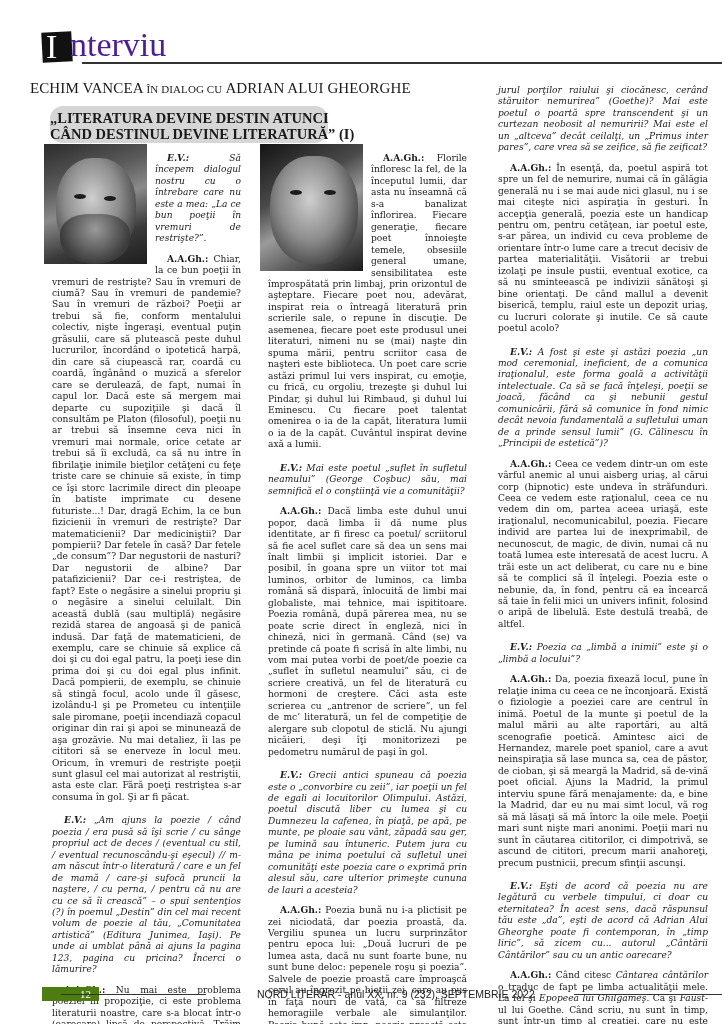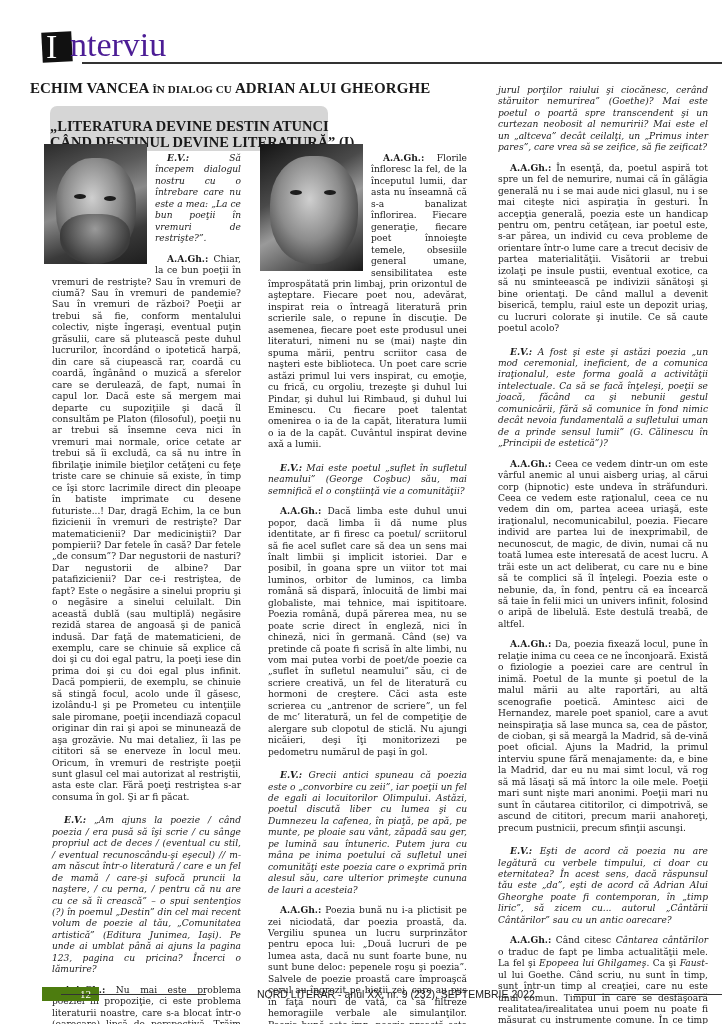--- a/index.html
+++ b/index.html
@@ -8,24 +8,24 @@
   .section-head{position:absolute;left:42px;top:30px;width:680px;height:30px;}
   .section-head .initial{position:absolute;left:0;top:2px;width:30px;height:30px;background:#111;
        transform:rotate(-3deg);}
   .section-head .initial span{position:absolute;left:4px;top:-4px;color:#fff;font-size:34px;
        font-family:"Liberation Serif",serif;line-height:38px;transform:rotate(3deg);}
   .section-head .rest{position:absolute;left:28px;top:-4px;font-size:34px;font-family:"Liberation Serif",serif;
        line-height:38px;color:#4c1d95;}
   .section-head .rule{position:absolute;left:40px;right:0;top:32px;height:1.5px;background:#333;}
 
   .byline{position:absolute;left:30px;top:80px;width:300px;text-align:center;
-          font-family:"Liberation Serif",serif;font-weight:bold;font-size:15px;letter-spacing:0.1px;white-space:nowrap;}
+          font-family:"Liberation Serif",serif;font-weight:normal;font-size:15px;letter-spacing:0.1px;white-space:nowrap;}
   .byline .small{font-size:11px;}
-  .title-box{position:absolute;left:50px;top:106px;width:278px;height:33px;background:#d6d6d6;border-radius:7px;
-             text-align:right;font-family:"Liberation Serif",serif;font-weight:bold;font-size:14.5px;line-height:16px;padding-top:12px;}
+  .title-box{position:absolute;left:50px;top:106px;width:278px;height:33px;background:#d6d6d6;border-radius:13px;
+             text-align:right;font-family:"Liberation Serif",serif;font-weight:bold;font-size:14.5px;line-height:16px;padding-top:4px;}
   .title-box div{white-space:nowrap;}
 
   .col{position:absolute;font-size:9.1px;line-height:11.45px;text-align:justify;hyphens:auto;}
   .col p{margin:8px;text-indent:12px;}
   .col p.gap{margin-top:11px;}
   .col .q{font-style:italic;}
   .col .spk{font-weight:bold;font-style:italic;}
   .col .spk2{font-weight:bold;}
 
   .photo{float:left;margin:0 8px 2px 0;background:#444;position:relative;overflow:hidden;}
@@ -93,20 +93,21 @@
   <p class="q gap"><span class="spk">E.V.:</span><span> Grecii antici spuneau că poezia este o „convorbire cu zeii”, iar poeţii un fel de egali ai locuitorilor Olimpului. Astăzi, poetul discută liber cu lumea şi cu Dumnezeu la cafenea, în piaţă, pe apă, pe munte, pe ploaie sau vânt, zăpadă sau ger, pe lumină sau întuneric. Putem jura cu mâna pe inima poetului că sufletul unei comunităţi este poezia care o exprimă prin alesul său, care ulterior primeşte cununa de lauri a acesteia?</span></p>
   <p><span class="spk2">A.A.Gh.:</span><span> Poezia bună nu i-a plictisit pe zei niciodată, dar poezia proastă, da. Vergiliu spunea un lucru surprinzător pentru epoca lui: „Două lucruri de pe lumea asta, dacă nu sunt foarte bune, nu sunt bune deloc: pepenele roşu şi poezia”. Salvele de poezie proastă care împroaşcă cerul au îngrozit pe bieţii zei, care au pus în faţă nouri de vată, ca să filtreze hemoragiile verbale ale simulanţilor. Poezia bună este imn, poezia proastă este imprecaţie. Din păcate, cununile de lauri, cu care erau încununaţi poeţii altădată, sunt prea adesea negociate pe sub masă de simulanţi. În teritoriul poeziei, acolo unde la începuturi intrau doar cei atinşi de duh şi inspiraţie, a pătruns multă manufactură care a slăbit magia poeziei. Ar fi trebuit, la un moment dat, să mă întrebi ce este poezia proastă şi eu să trebuiască să răspund...</span></p>
 
 </div>
 
 <div class="col" style="left:490px;top:77px;width:226px;">
   <p class="q" style="text-indent:0">jurul porţilor raiului şi ciocănesc, cerând stăruitor nemurirea” (Goethe)? Mai este poetul o poartă spre transcendent şi un curtezan neobosit al nemuririi? Mai este el un „altceva” decât ceilalţi, un „Primus inter pares”, care vrea să se zeifice, să fie zeificat?</p>
   <p><span class="spk2">A.A.Gh.:</span><span> În esenţă, da, poetul aspiră tot spre un fel de nemurire, numai că în gălăgia generală nu i se mai aude nici glasul, nu i se mai citeşte nici aspiraţia în gesturi. În accepţia generală, poezia este un handicap pentru om, pentru cetăţean, iar poetul este, s-ar părea, un individ cu ceva probleme de orientare într-o lume care a trecut decisiv de partea materialităţii. Visătorii ar trebui izolaţi pe insule pustii, eventual exotice, ca să nu sminteească pe indivizii sănătoşi şi bine orientaţi. De când mallul a devenit biserică, templu, raiul este un depozit uriaş, cu lucruri colorate şi inutile. Ce să caute poetul acolo?</span></p>
   <p class="q gap"><span class="spk">E.V.:</span><span> A fost şi este şi astăzi poezia „un mod ceremonial, ineficient, de a comunica iraţionalul, este forma goală a activităţii intelectuale. Ca să se facă înţeleşi, poeţii se joacă, făcând ca şi nebunii gestul comunicării, fără să comunice în fond nimic decât nevoia fundamentală a sufletului uman de a prinde sensul lumii” (G. Călinescu în „Principii de estetică”)?</span></p>
   <p><span class="spk2">A.A.Gh.:</span><span> Ceea ce vedem dintr-un om este vârful anemic al unui aisberg uriaş, al cărui corp (hipnotic) este undeva în străfunduri. Ceea ce vedem este raţionalul, ceea ce nu vedem din om, partea aceea uriaşă, este iraţionalul, necomunicabilul, poezia. Fiecare individ are partea lui de inexprimabil, de necunoscut, de magic, de divin, numai că nu toată lumea este interesată de acest lucru. A trăi este un act deliberat, cu care nu e bine să te complici să îl înţelegi. Poezia este o nebunie, da, în fond, pentru că ea încearcă să taie în felii mici un univers infinit, folosind o aripă de libelulă. Este destulă treabă, de altfel.</span></p>
+  <p class="q gap"><span class="spk">E.V.:</span><span> Poezia ca „limbă a inimii” este şi o „limbă a locului”?</span></p>
   <p><span class="spk2">A.A.Gh.:</span><span> Da, poezia fixează locul, pune în relaţie inima cu ceea ce ne înconjoară. Există o fiziologie a poeziei care are centrul în inimă. Poetul de la munte şi poetul de la malul mării au alte raportări, au altă scenografie poetică. Amintesc aici de Hernandez, marele poet spaniol, care a avut neinspiraţia să lase munca sa, cea de păstor, de cioban, şi să meargă la Madrid, să de-vină poet oficial. Ajuns la Madrid, la primul interviu spune fără menajamente: da, e bine la Madrid, dar eu nu mai simt locul, vă rog să mă lăsaţi să mă întorc la oile mele. Poeţii mari sunt nişte mari anonimi. Poeţii mari nu sunt în căutarea cititorilor, ci dimpotrivă, se ascund de cititori, precum marii anahoreţi, precum pustnicii, precum sfinţii ascunşi.</span></p>
   <p class="q gap"><span class="spk">E.V.:</span><span> Eşti de acord că poezia nu are legătură cu verbele timpului, ci doar cu eternitatea? În acest sens, dacă răspunsul tău este „da”, eşti de acord că Adrian Alui Gheorghe poate fi contemporan, în „timp liric”, să zicem cu... autorul „Cântării Cântărilor” sau cu un antic oarecare?</span></p>
   <p><span class="spk2">A.A.Gh.:</span><span> Când citesc </span><i>Cântarea cântărilor</i><span> o traduc de fapt pe limba actualităţii mele. La fel şi </span><i>Epopeea lui Ghilgameş</i><span>. Ca şi </span><i>Faust</i><span>-ul lui Goethe. Când scriu, nu sunt în timp, sunt într-un timp al creaţiei, care nu este unul comun. Timpul în care se desfăşoară realitatea/irealitatea unui poem nu poate fi măsurat cu instrumente comune. În ce timp să încadrezi </span><i>Oda (în metru antic)</i><span> a lui Eminescu? Sau </span><i>Plumb</i><span>-ul lui Bacovia? Sau o elegie de Rilke? Chiar şi atunci când citesc cărţile confraţilor, ale congenerilor, le reinventez de fapt, le aduc la un numitor comun, care mă reprezintă. Vorba lui Borges: „Nu mă laud cu cărţile pe care le-am scris, mă laud cu cărţile pe care le-am citit”. Ca scriitor trebuie să recunoşti, la un moment dat, acest lucru. Sunt uluit de faptul că pot comunica, prin ceea ce scriu şi prin ceea ce am scris, prin ceea ce am simţit, cu Kafka, cu Harms, cu Rimbaud. Nu mai detaliez, doar enunţ starea.</span></p>
 
 </div>
 
 <div class="footer">
   <div class="pagenum">12</div>
   <div class="rule1"></div>
   <div class="pub">NORD LITERAR  -  anul  XX, nr. 9 (232), SEPTEMBRIE 2022</div>

